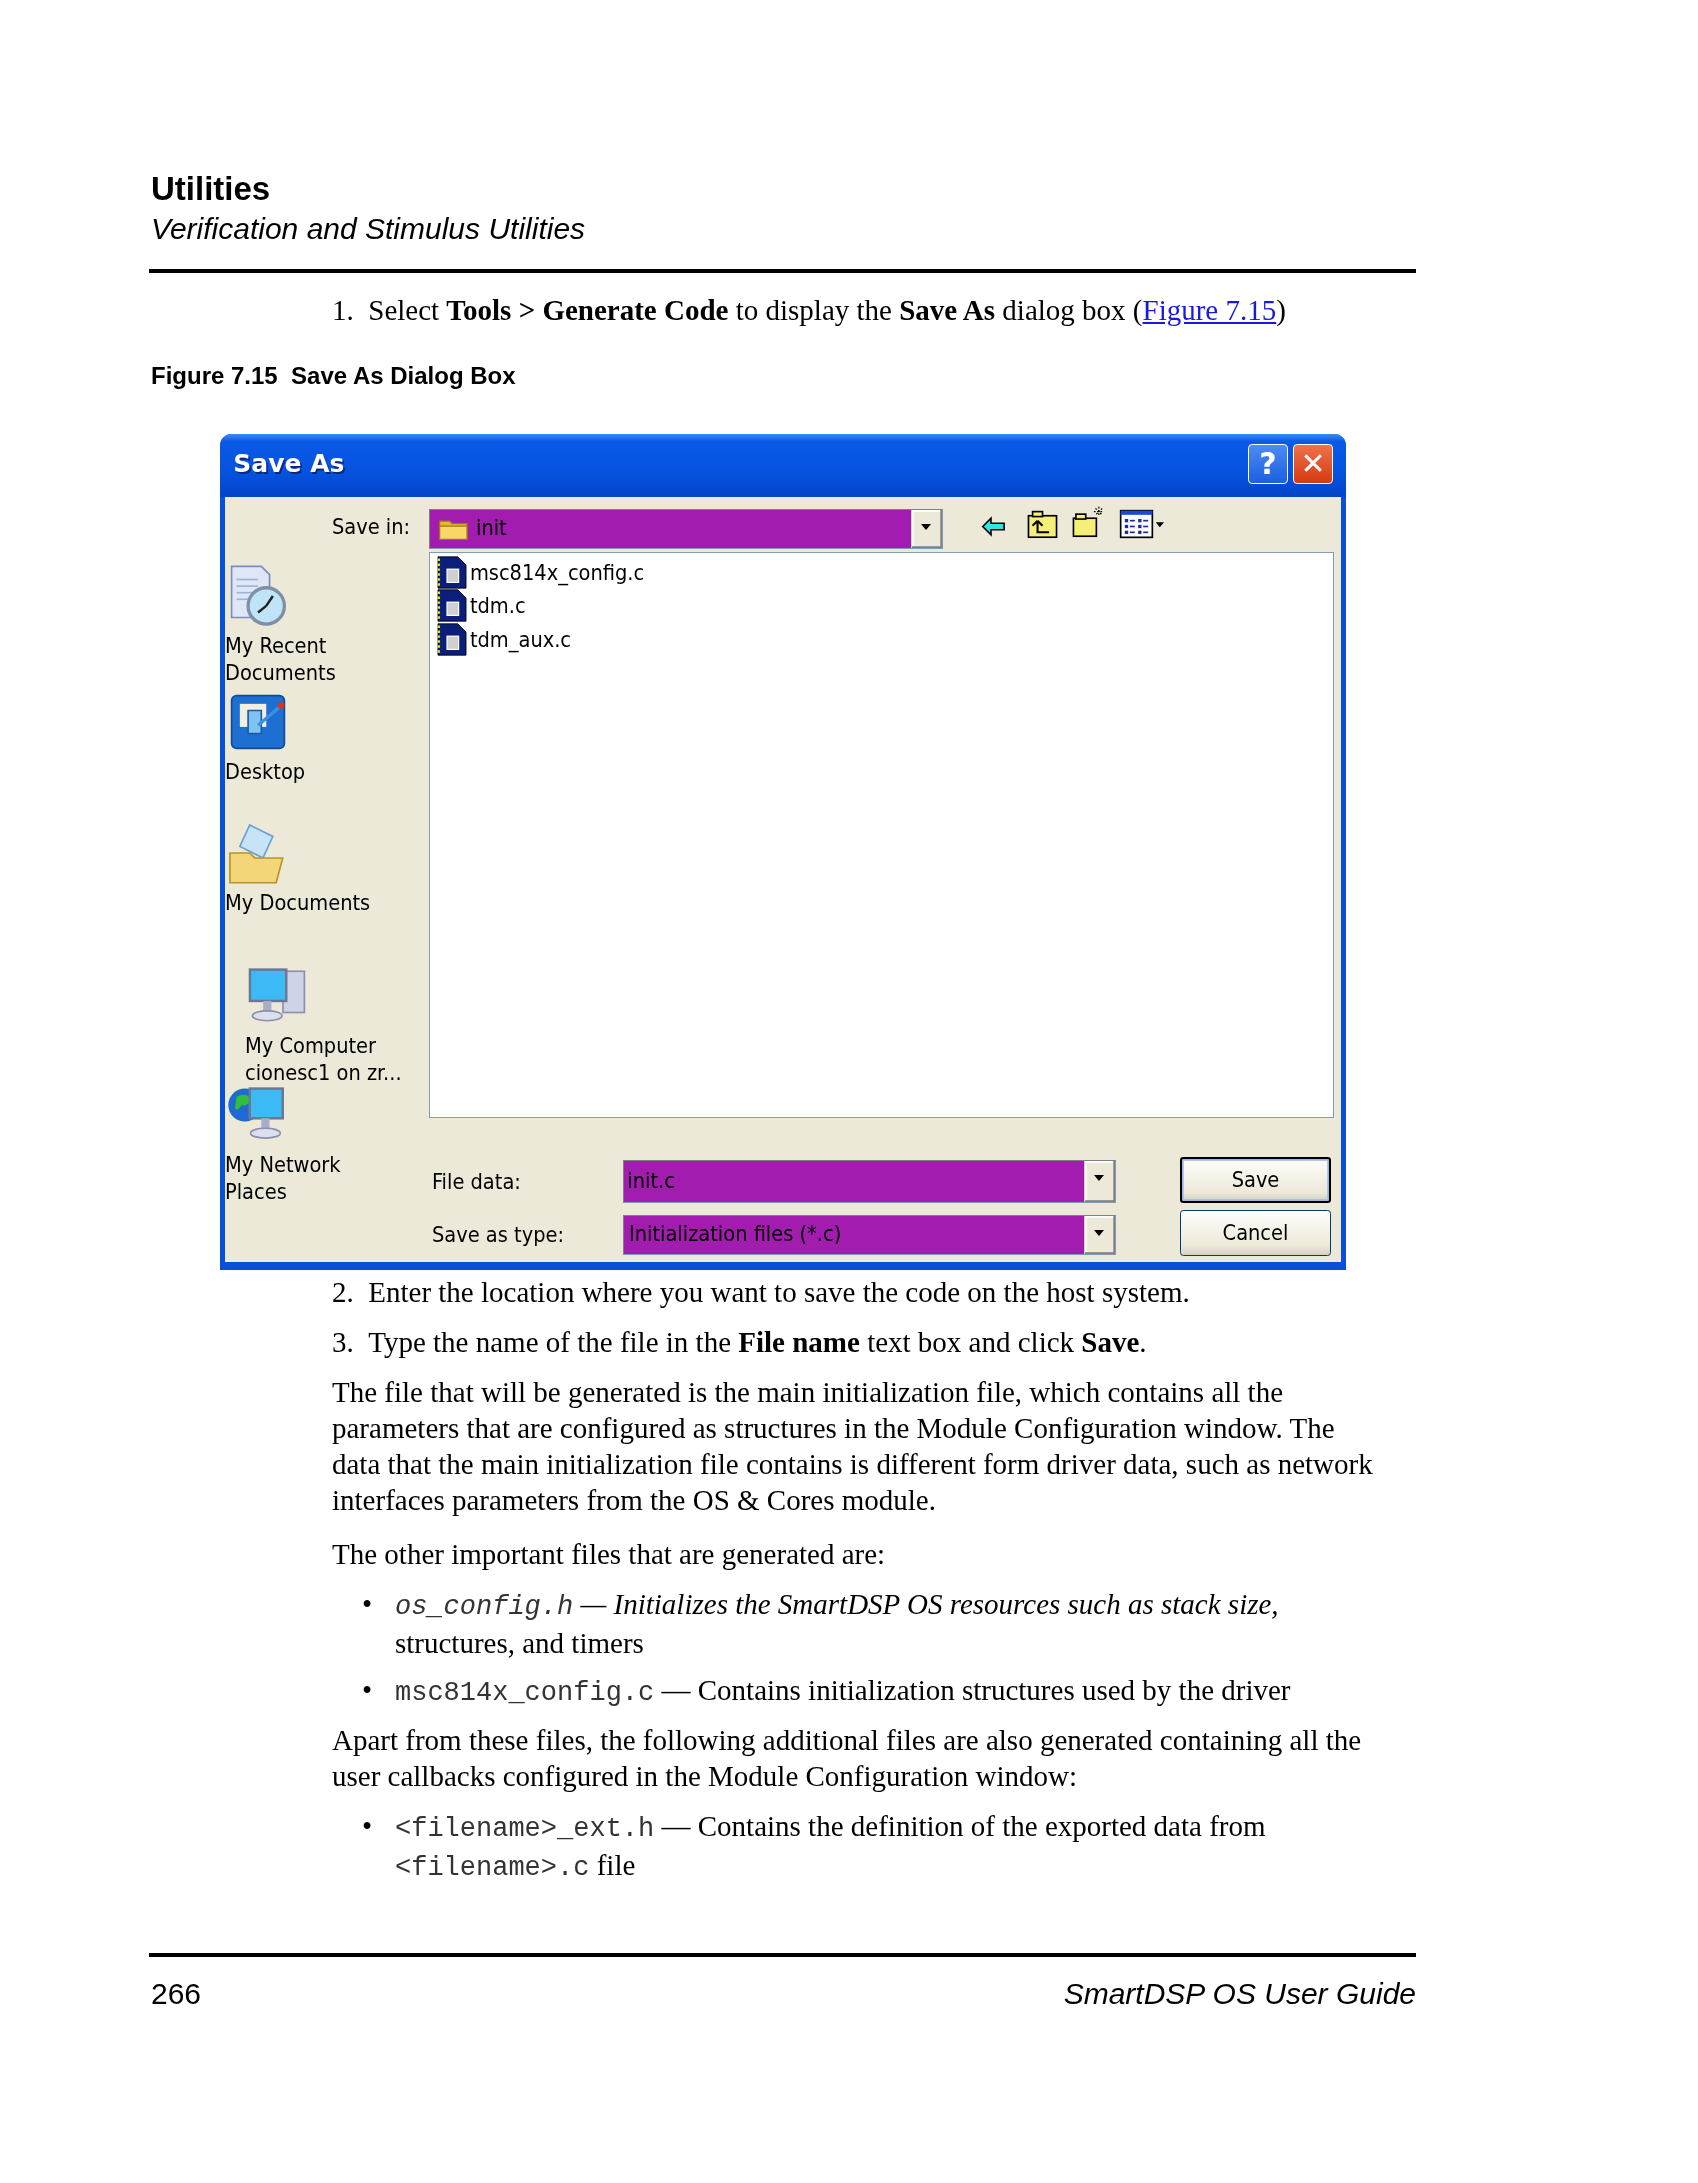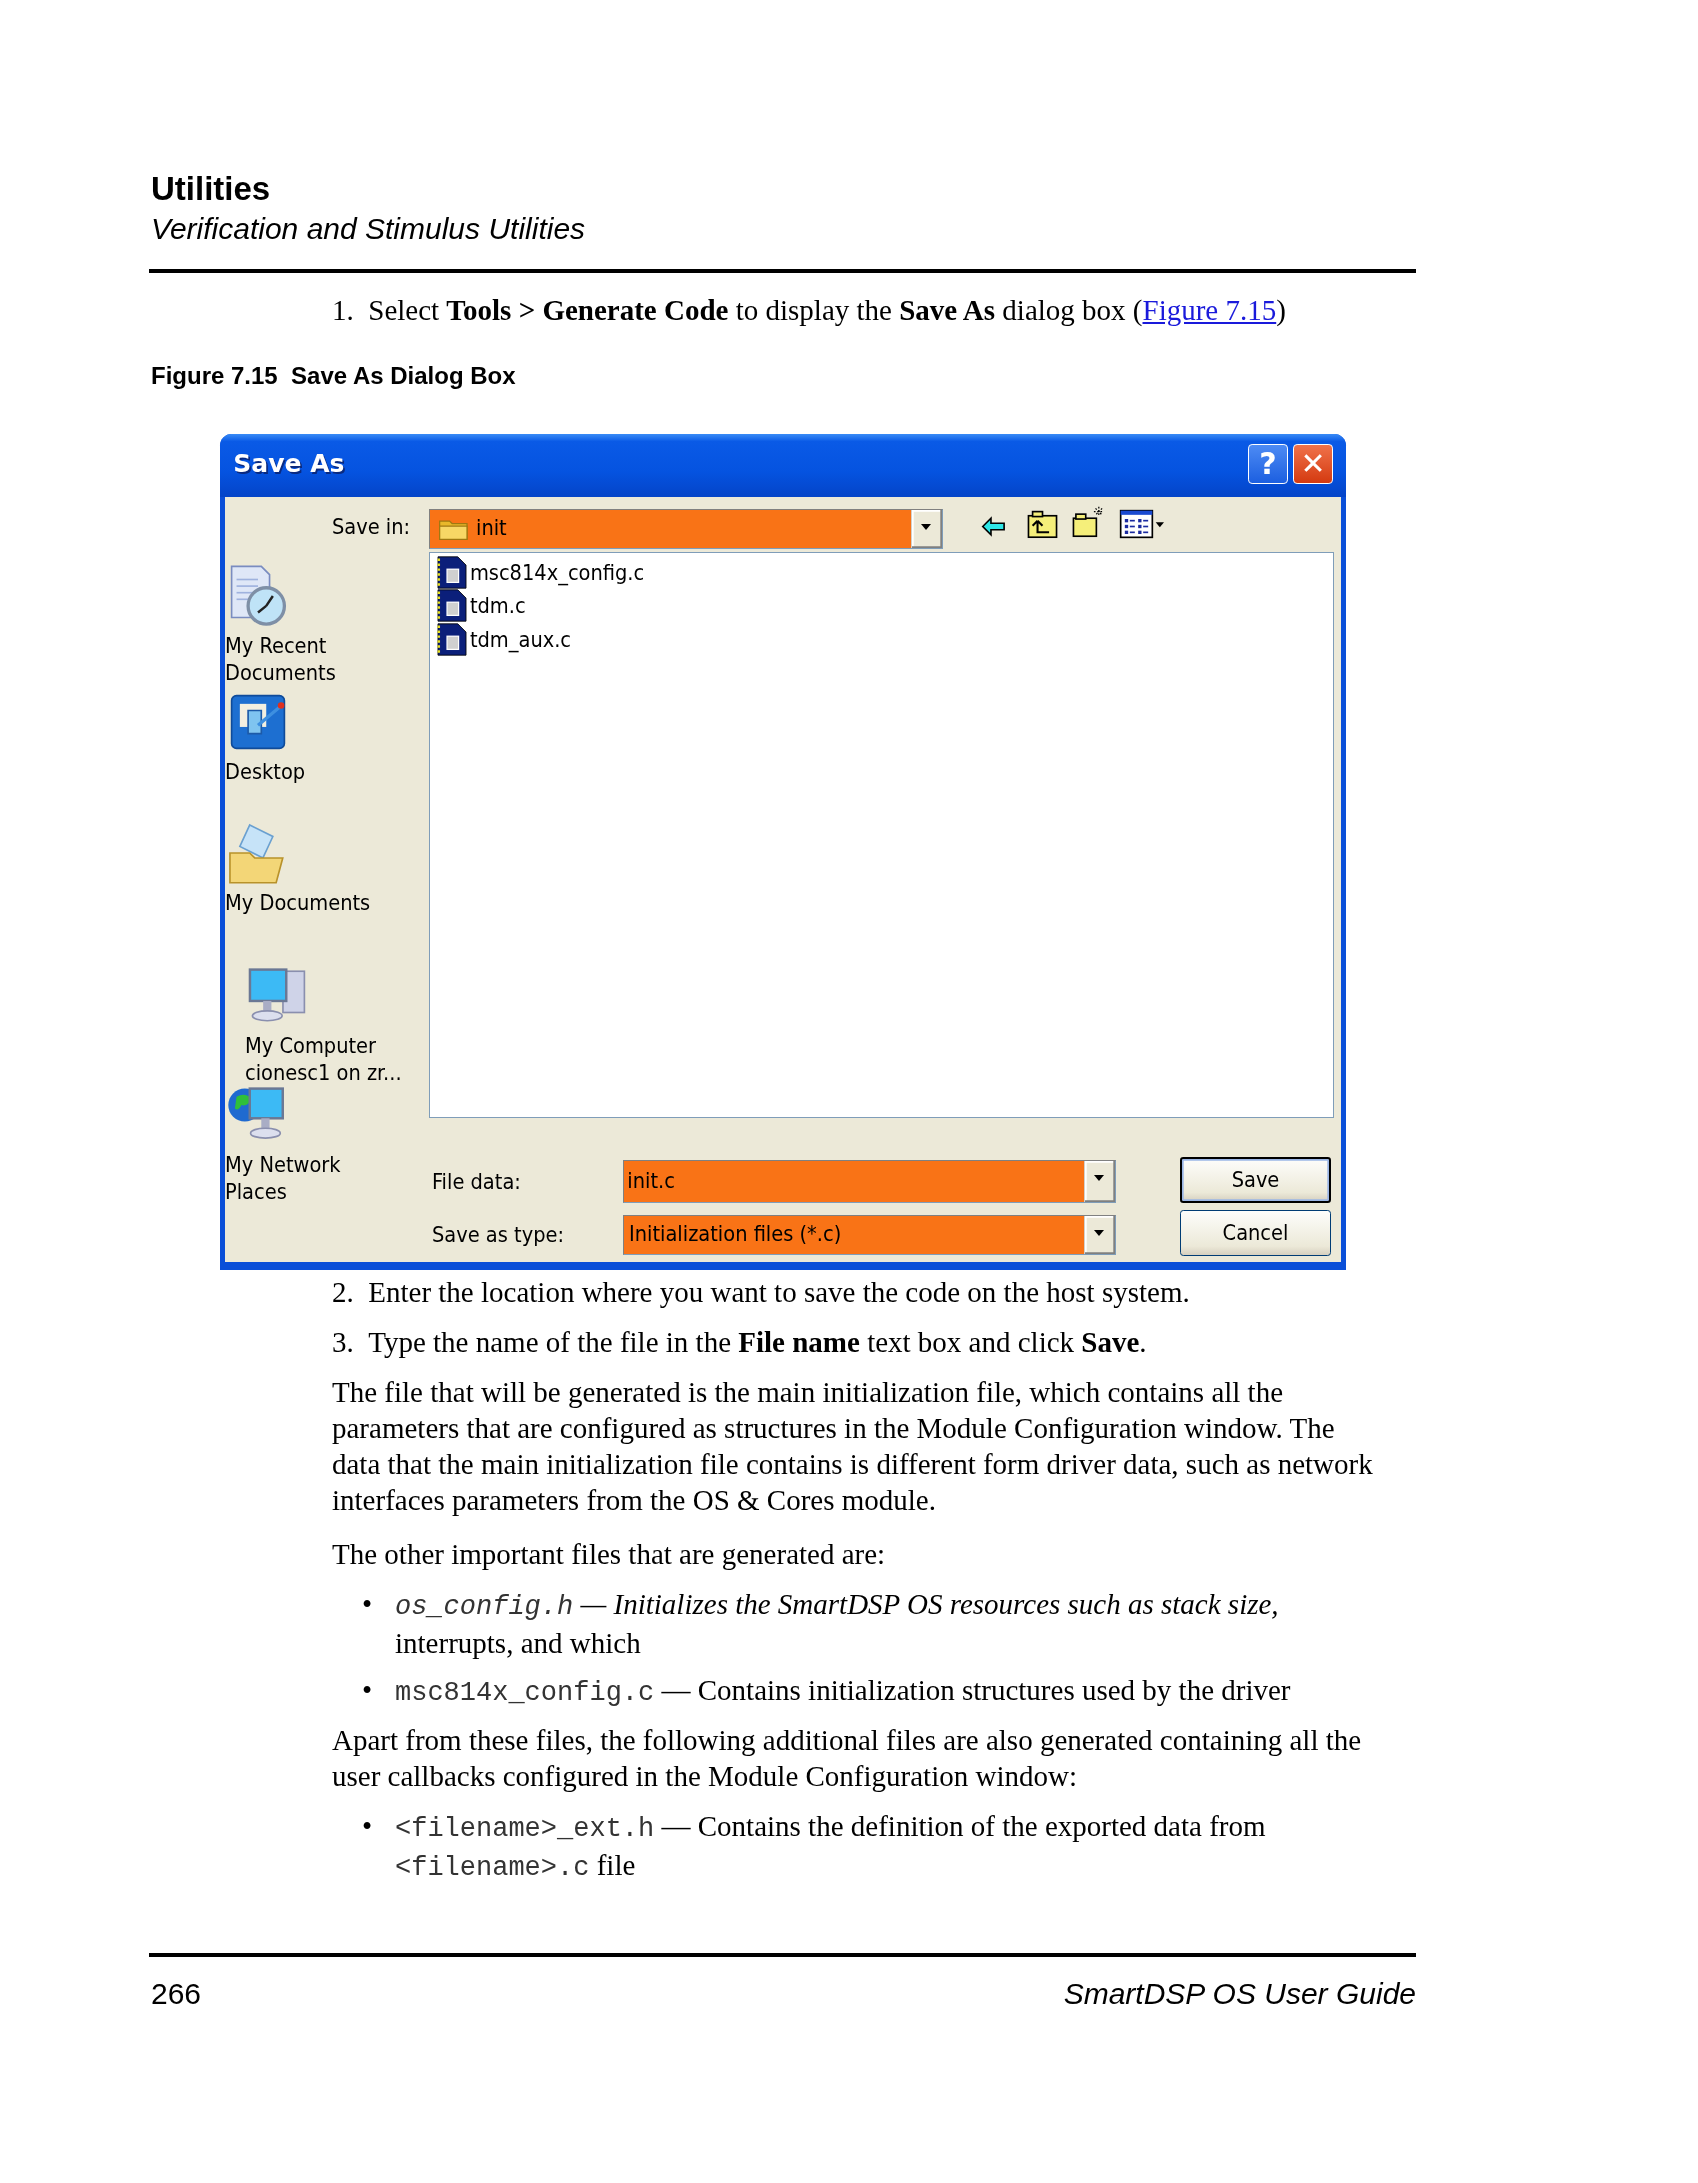--- a/index.html
+++ b/index.html
@@ -24,21 +24,21 @@
   .title-text { position:absolute; left:13.3px; top:15px; color:#fff; font-family:"DejaVu Sans", sans-serif; font-weight:bold; font-size:25px; text-shadow:1.7px 1.7px 0 #0a2a80; }
   .tb-btn { position:absolute; top:10px; width:40px; height:40px; border:1.7px solid #fff; border-radius:4.1px; color:#fff;
      font-family:"DejaVu Sans", sans-serif; font-weight:bold; font-size:30px; text-align:center; line-height:38px; box-sizing:border-box; }
   .help-btn { left:1028px; background:linear-gradient(#4d8bf4, #1c5fe0); }
   .close-btn { left:1073px; background:linear-gradient(#f0724a, #d43a10); }
 
   .client { position:absolute; left:5px; top:63px; width:1116px; height:765px; background:#ece9d8; }
 
   .xp-font { font-family:"DejaVu Sans Condensed","DejaVu Sans", sans-serif; font-size:21.6px; color:#000; }
 
-  .combo { position:absolute; background:#f97316; border:1.7px solid #7f9db9; box-sizing:border-box;
+  .combo { position:absolute; background:#a21caf; border:1.7px solid #7f9db9; box-sizing:border-box;
      border-top-color:#808080; border-left-color:#808080; }
   .combo .drop { position:absolute; right:0; top:0; width:30px; height:100%; background:#ece9d8; border-left:1.7px solid #d4d0c8;
      box-shadow:inset -1.7px -1.7px 0 #808080, inset 1.7px 1.7px 0 #fff; }
   .combo .drop::after { content:""; position:absolute; left:9px; top:14px; border-left:5.8px solid transparent; border-right:5.8px solid transparent; border-top:6.6px solid #000; }
 
   .places { position:absolute; left:0; top:0; width:191px; height:765px; }
   .place { position:absolute; width:191px; text-align:left; }
   .place .icon { margin:0 auto; width:66px; height:66px; }
   .place .lbl { line-height:26.5px; }
 
@@ -233,21 +233,21 @@
   <div>interfaces parameters from the OS &amp; Cores module.</div>
 </div>
 
 <div class="abs serif" style="left:332px; top:1536px; white-space:nowrap;">The other important files that are generated are:</div>
 
 <div class="abs serif" style="left:362px; top:1586px; white-space:nowrap;">
   <span style="position:absolute; left:0;">•</span>
   <div style="margin-left:33px;font-style:italic;">
     <span class="mono">os_config.h</span><span> — </span><span>Initializes the SmartDSP OS resources such as stack size,</span>
   </div>
-  <div style="margin-left:33px;">interrupts, and which</div>
+  <div style="margin-left:33px;">structures, and timers</div>
 </div>
 <div class="abs serif" style="left:362px; top:1672px; white-space:nowrap;">
   <span style="position:absolute; left:0;">•</span>
   <div style="margin-left:33px;">
     <span class="mono">msc814x_config.c</span><span> — </span><span>Contains initialization structures used by the driver</span>
   </div>
 </div>
 
 <div class="abs serif" style="left:332px; top:1722px; white-space:nowrap;">
   <div>Apart from these files, the following additional files are also generated containing all the</div>

